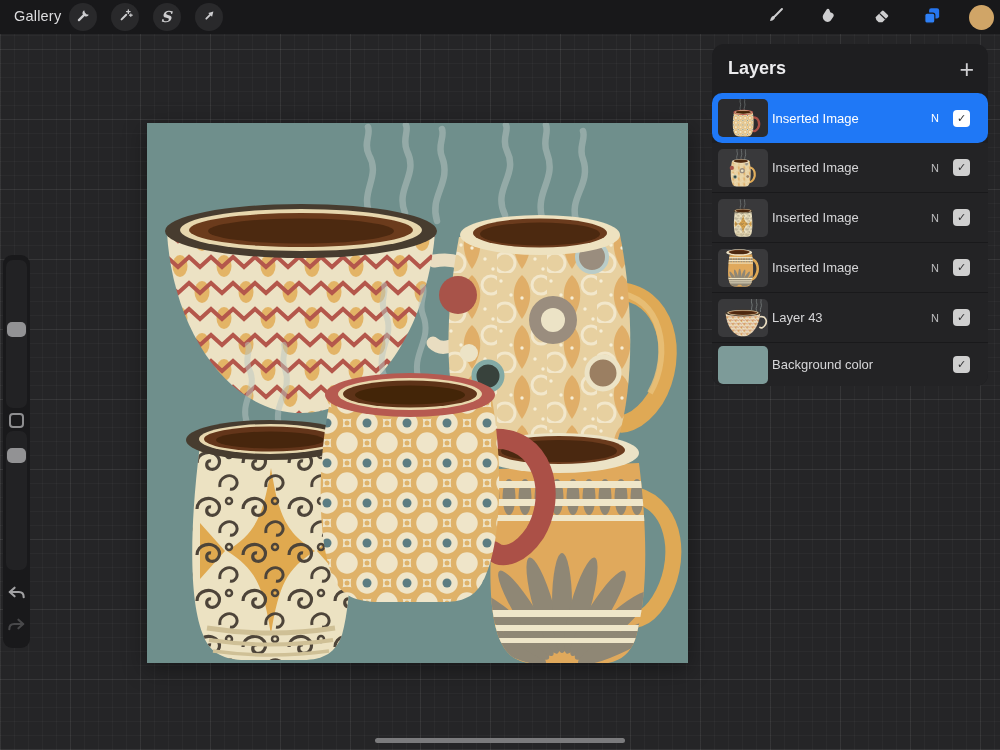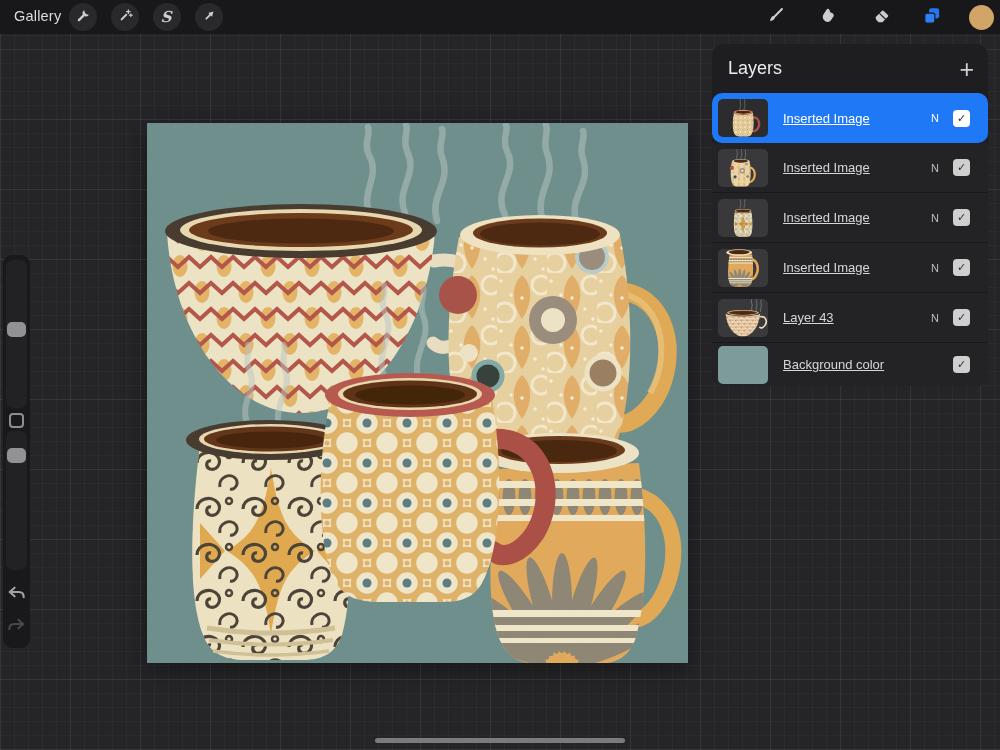--- a/index.html
+++ b/index.html
@@ -46,32 +46,32 @@
   .h1 { top:67px; } .h2 { top:193px; }
   .modify-btn { position:absolute; left:6px; top:158px; width:15px; height:15px;
     border:2px solid #8e8e90; border-radius:4px; background:transparent; }
   .undo-btn, .redo-btn { position:absolute; left:2px; width:23px; height:23px; }
   .undo-btn { top:326px; } .redo-btn { top:358px; }
 
   
   .layers-panel { position:absolute; left:712px; top:44px; width:276px;
     background:#1e1e20; border-radius:12px; z-index:15; overflow:hidden; }
   .lp-header { height:49px; display:flex; align-items:center; padding:0 14px 0 16px; }
-  .lp-title { font-size:18px; font-weight:normal; color:#ececee; flex:1; }
+  .lp-title { font-size:18px; font-weight:bold; color:#ececee; flex:1; }
   .lp-plus { font-size:25px; font-weight:300; color:#cfcfd1; line-height:22px; cursor:default; }
   .layer-row { position:relative; height:50px; display:flex; align-items:center;
     background:#232325; border-bottom:1px solid #19191b; }
   .layer-row.selected { background:#1f78f6; border-radius:10px; border-bottom:none; height:50px; }
   .layer-row.bg-row { height:43px; border-bottom:none; }
   .thumb { width:50px; height:38px; border-radius:5px; background:#39393b;
     margin-left:6px; overflow:hidden; flex:none; display:flex; align-items:center; justify-content:center; }
   .layer-row.selected .thumb { background:#2c2c2e; }
   .thumb svg { width:100%; height:100%; }
   .thumb.swatch { background:#7d9b99; }
-  .lname { flex:1; margin-left:15px; font-size:13px; color:#d6d6d8;text-decoration:underline; }
+  .lname { flex:1; margin-left:4px; font-size:13px; color:#d6d6d8; }
   .layer-row.selected .lname { color:#ffffff; }
   .blend { width:30px; text-align:center; font-size:11px; color:#bcbcbe; flex:none; }
   .layer-row.selected .blend { color:#ffffff; }
   .blend:empty { visibility:hidden; }
   .cbx { width:17px; height:17px; border-radius:4px; background:#cfcfcf; margin:0 18px 0 3px;
     display:flex; align-items:center; justify-content:center; flex:none;
     font-size:11px; font-weight:bold; color:#2e2e30; }
   .layer-row.selected .cbx { background:#ffffff; }
 
   

